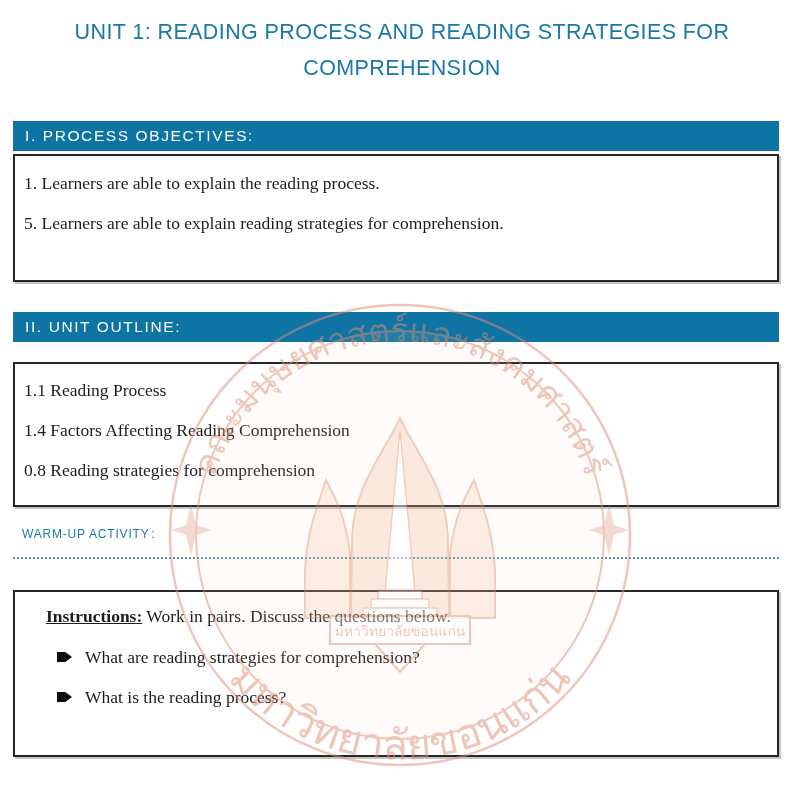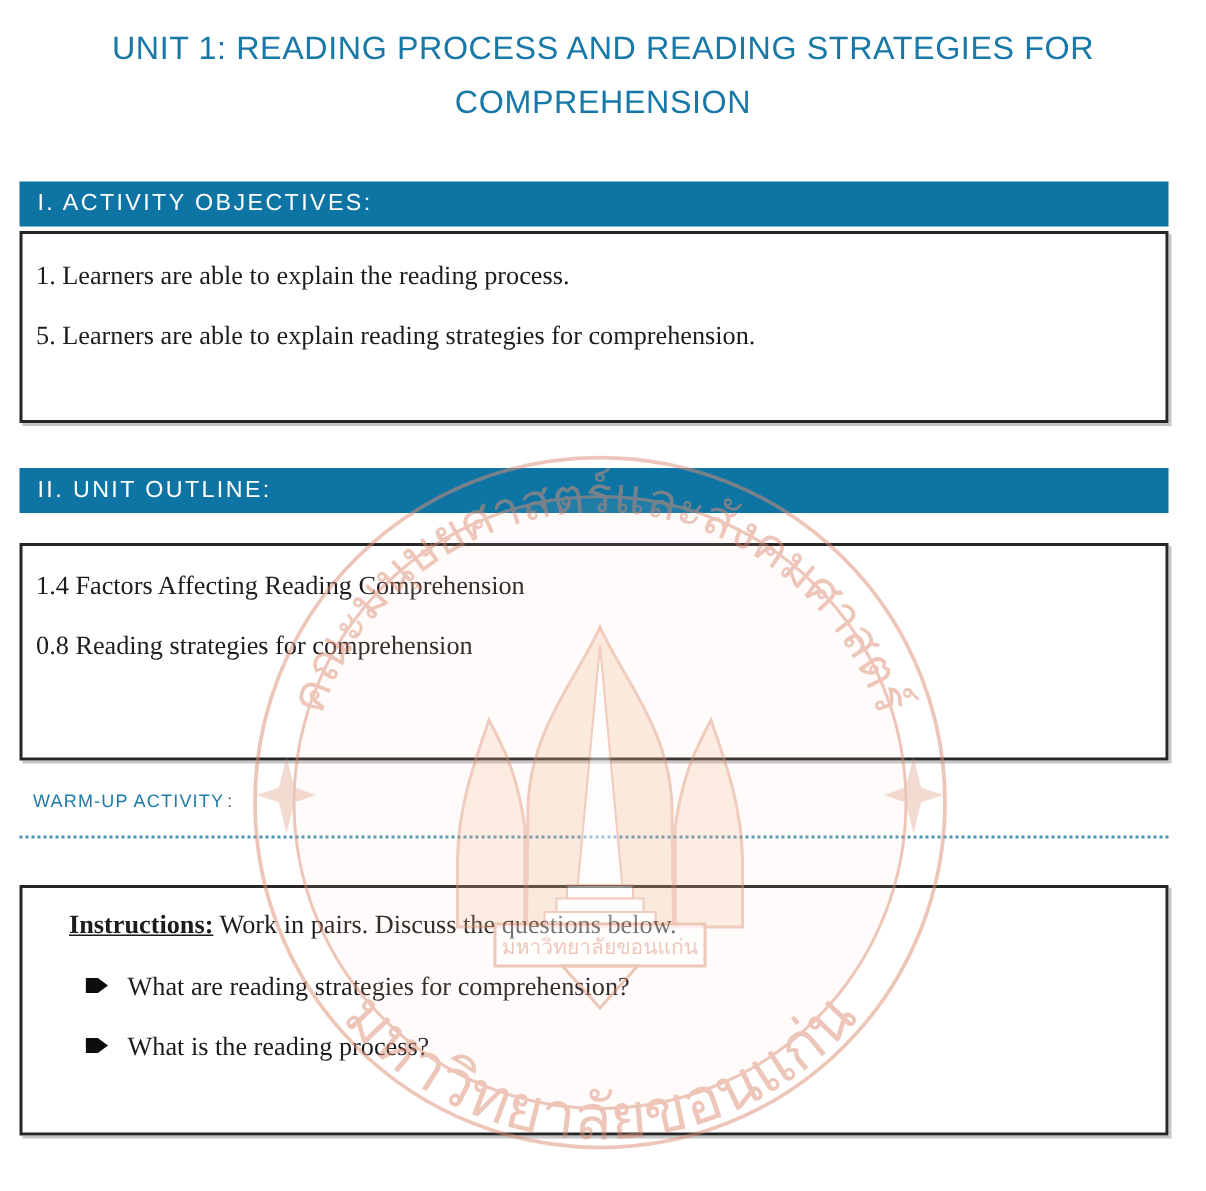--- a/index.html
+++ b/index.html
@@ -77,33 +77,34 @@
 <body>
 
 <div class="page">
 
   <div class="doc-title">
     <div>UNIT 1: READING PROCESS AND READING STRATEGIES FOR</div>
     <div>COMPREHENSION</div>
   </div>
 
   <div class="section-bar bar-objectives">
-    <span>I. ACTIVITY OBJECTIVES:</span>
+    <span>I. PROCESS OBJECTIVES:</span>
   </div>
 
   <div class="content-box box-objectives">
     <p>1. Learners are able to explain the reading process.</p>
     <p>5. Learners are able to explain reading strategies for comprehension.</p>
   </div>
 
   <div class="section-bar bar-outline">
     <span>II. UNIT OUTLINE:</span>
   </div>
 
   <div class="content-box box-outline">
+    <p>1.1 Reading Process</p>
     <p>1.4 Factors Affecting Reading Comprehension</p>
     <p>0.8 Reading strategies for comprehension</p>
   </div>
 
   <div class="warmup-heading">
     <span>WARM-UP ACTIVITY</span><span class="colon">:</span>
   </div>
   <div class="dotted-rule"></div>
 
   <div class="content-box box-warmup">

